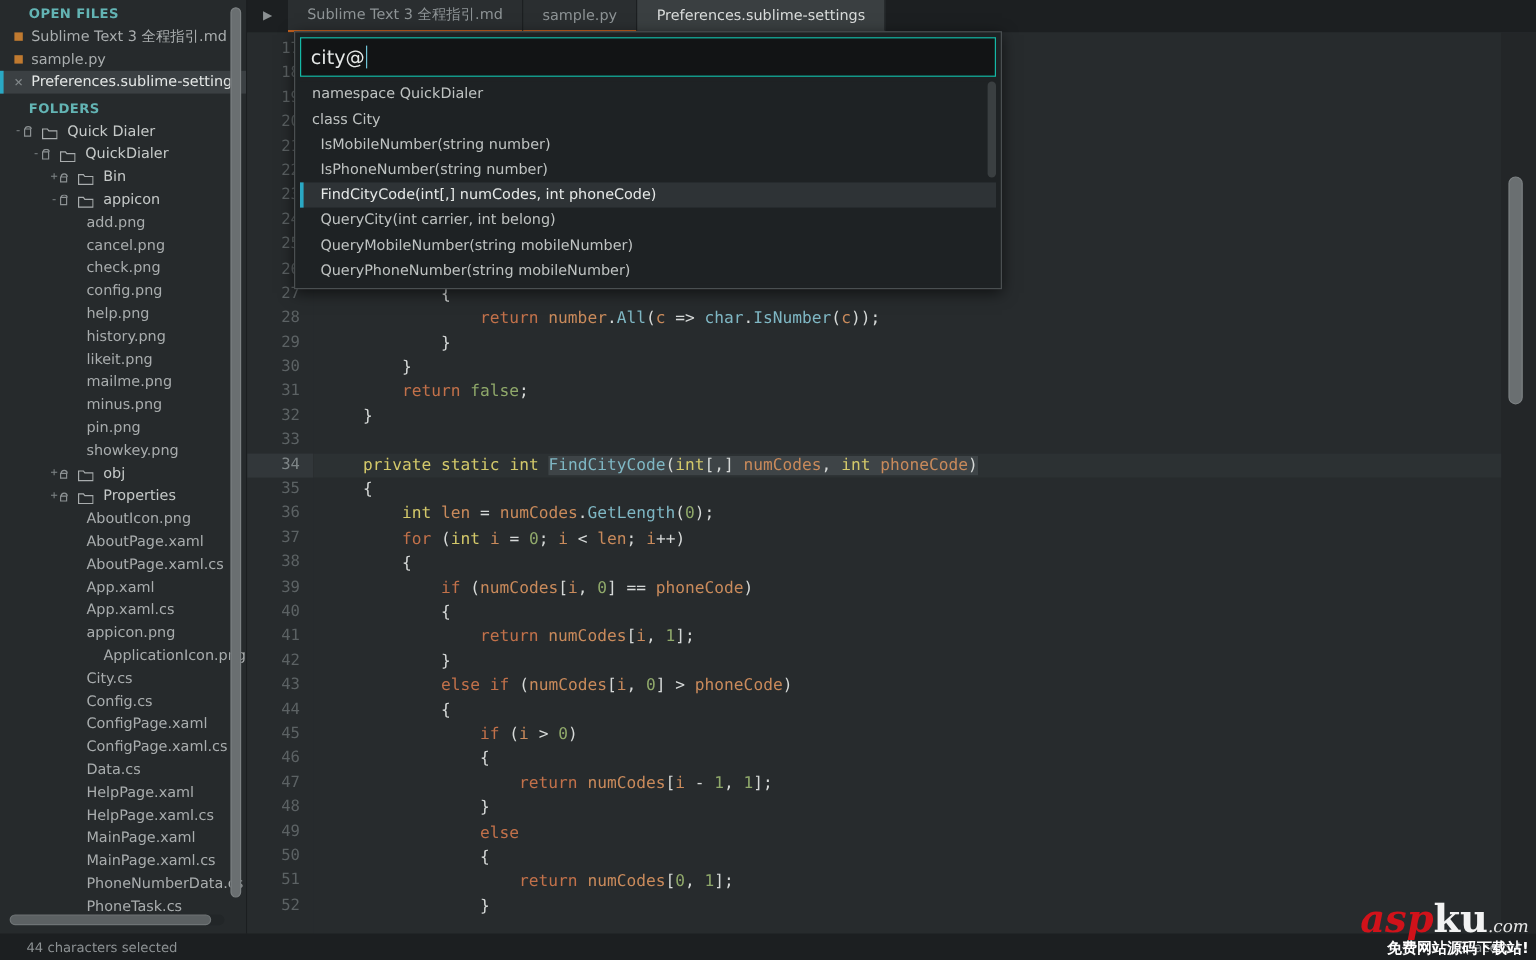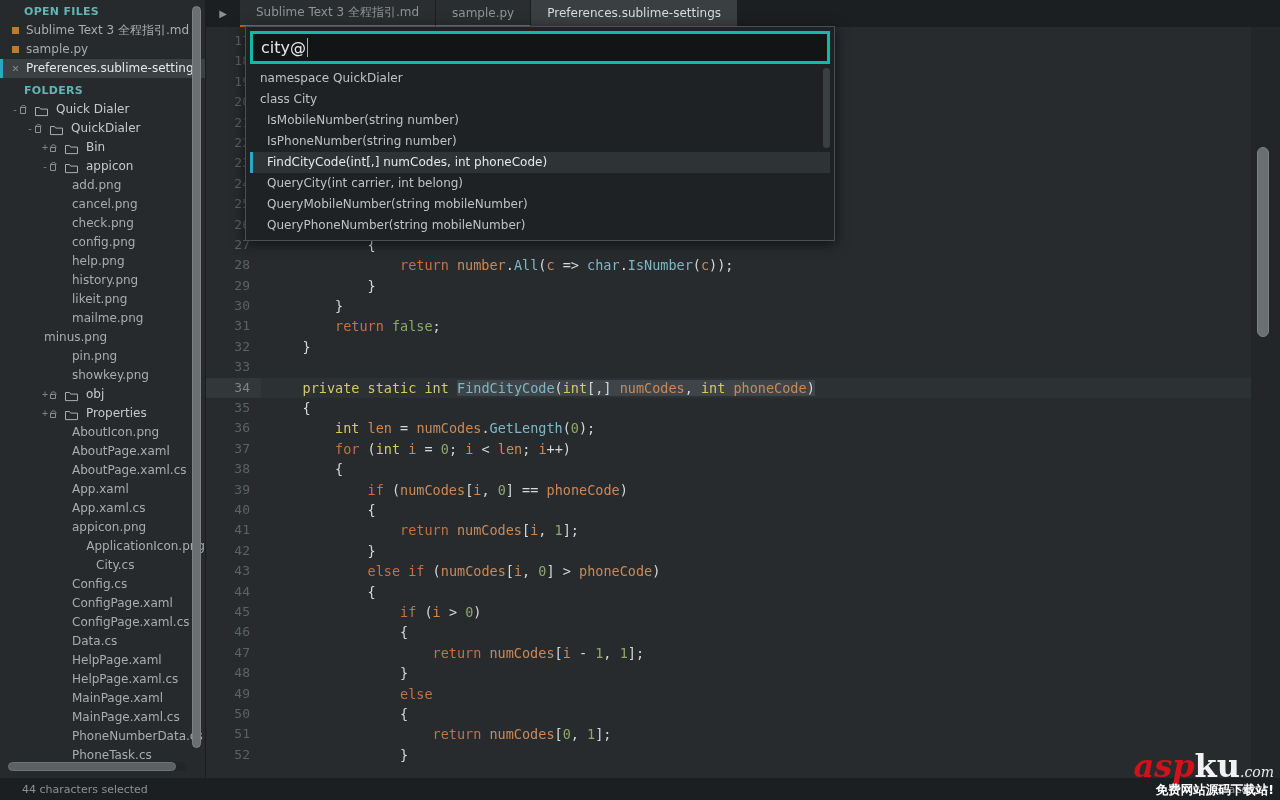--- a/index.html
+++ b/index.html
@@ -124,21 +124,21 @@
     background:#6a6f71;border-radius:6px;border:1px solid #7c8183;box-sizing:border-box;
   }
 
   
   .overlay{
     position:absolute;left:245px;top:26px;width:590px;
     background:#1E2224;border:1px solid #4a4f51;box-shadow:0 3px 12px rgba(0,0,0,.6);
     z-index:40;padding:4px;box-sizing:border-box;
   }
   .ov-input{
-    height:33px;background:#121415;border:3px solid #14b8a6;
+    height:33px;background:#121415;border:1px solid #14b8a6;
     display:flex;align-items:center;padding:0 8px;box-sizing:border-box;
     font-size:16px;color:#E6E9E8;
   }
   .caret{
     display:inline-block;width:1px;height:19px;background:#6fc3d6;margin-left:1px;
   }
   .ov-list{margin-top:4px;background:#1E2224;}
   .ov-item{
     height:21px;line-height:21px;font-size:12px;color:#BFC3C2;
     padding-left:10px;position:relative;white-space:nowrap;
@@ -270,21 +270,21 @@
             </div>
             <div class="srow leaf" style="padding-left: 72px;">
               <span>history.png</span>
             </div>
             <div class="srow leaf" style="padding-left: 72px;">
               <span>likeit.png</span>
             </div>
             <div class="srow leaf" style="padding-left: 72px;">
               <span>mailme.png</span>
             </div>
-            <div class="srow leaf" style="padding-left: 44px;">
+            <div class="srow leaf" style="padding-left: 72px;">
               <span>minus.png</span>
             </div>
             <div class="srow leaf" style="padding-left: 72px;">
               <span>pin.png</span>
             </div>
             <div class="srow leaf" style="padding-left: 72px;">
               <span>showkey.png</span>
             </div>
             <div class="srow folder" style="padding-left: 40px;">
               <span class="twisty">+</span>
@@ -326,21 +326,21 @@
             </div>
             <div class="srow leaf" style="padding-left: 72px;">
               <span>App.xaml.cs</span>
             </div>
             <div class="srow leaf" style="padding-left: 72px;">
               <span>appicon.png</span>
             </div>
             <div class="srow leaf" style="padding-left: 72px; justify-content: flex-end;">
               <span>ApplicationIcon.png</span>
             </div>
-            <div class="srow leaf" style="padding-left: 96px;">
+            <div class="srow leaf" style="padding-left: 72px;">
               <span>City.cs</span>
             </div>
             <div class="srow leaf" style="padding-left: 72px;">
               <span>Config.cs</span>
             </div>
             <div class="srow leaf" style="padding-left: 72px;">
               <span>ConfigPage.xaml</span>
             </div>
             <div class="srow leaf" style="padding-left: 72px;">
               <span>ConfigPage.xaml.cs</span>

